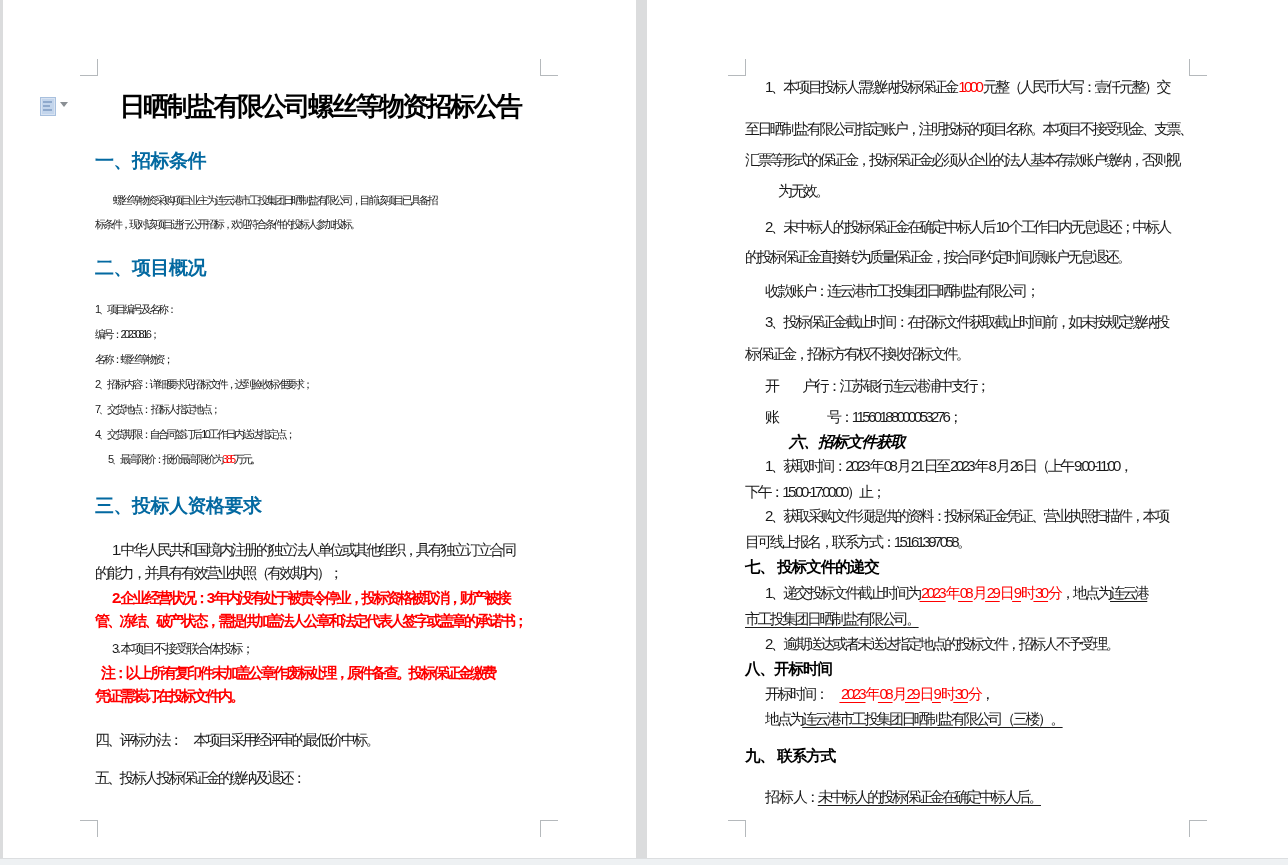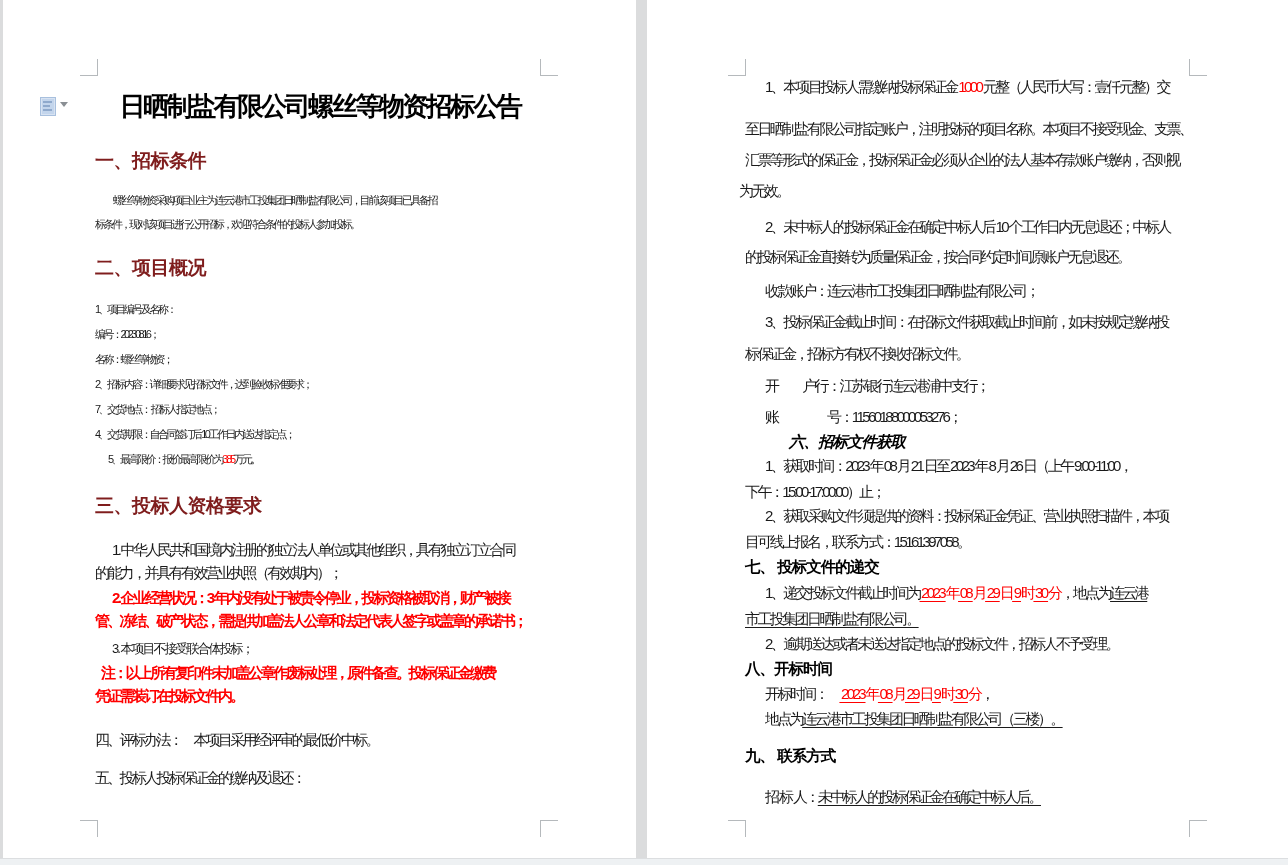--- a/index.html
+++ b/index.html
@@ -18,21 +18,21 @@
   #bottom-strip{position:absolute;left:0;top:858px;width:1288px;height:7px;background:#eef1f3;border-top:1px solid #dcdee0;box-sizing:border-box;}
 
   .mark{position:absolute;width:17px;height:16px;}
   .mark.tl{border-right:1px solid #b5b9bc;border-bottom:1px solid #b5b9bc;}
   .mark.tr{border-left:1px solid #b5b9bc;border-bottom:1px solid #b5b9bc;}
   .mark.bl{border-right:1px solid #b5b9bc;border-top:1px solid #b5b9bc;}
   .mark.br{border-left:1px solid #b5b9bc;border-top:1px solid #b5b9bc;}
 
   .line{position:absolute;white-space:pre;line-height:1.15;}
   .t{font-size:26px;font-weight:bold;letter-spacing:-2.4px;text-align:center;width:450px;color:#000;}
-  .h{font-size:19px;font-weight:bold;letter-spacing:-0.5px;color:#7f1d1d;}
+  .h{font-size:19px;font-weight:bold;letter-spacing:-0.5px;color:#0369a1;}
   .hb{font-size:15.5px;font-weight:bold;letter-spacing:-1px;color:#000;}
   .b14{font-size:11px;letter-spacing:-2.5px;}
   .b15{font-size:15px;letter-spacing:-2.7px;}
   .b13{font-size:13px;letter-spacing:-2px;}
   .br15{font-size:15px;letter-spacing:-2.6px;}
 
   .line span.r{color:#ff0000;}
   .line span.b{font-weight:bold;}
   .line span.u{text-decoration:underline;text-underline-offset:3px;text-decoration-thickness:1px;}
 
@@ -99,21 +99,21 @@
 <div class="line b15" style="left:95px;top:612px;"><span class="r b">管、冻结、破产状态，需提供加盖法人公章和法定代表人签字或盖章的承诺书；</span></div>
 <div class="line b13" style="left:112px;top:642px;"><span>3. 本项目不接受联合体投标；</span></div>
 <div class="line b15" style="left:101px;top:664px;"><span class="r b">注：以上所有复印件未加盖公章作废标处理，原件备查。投标保证金缴费</span></div>
 <div class="line b15" style="left:95px;top:687px;"><span class="r b">凭证需装订在投标文件内。</span></div>
 <div class="line b15" style="left:95px;top:731px;"><span>四、评标办法：　本项目采用经评审的最低价中标。</span></div>
 <div class="line b15" style="left:95px;top:769px;"><span>五、投标人投标保证金的缴纳及退还：</span></div>
 
 <div class="line br15" style="left:765px;top:78px;"><span>1、本项目投标人需缴纳投标保证金 </span><span class="r">1000</span><span> 元整（人民币大写：壹仟元整）交</span></div>
 <div class="line br15" style="left:745px;top:120px;"><span>至日晒制盐有限公司指定账户，注明投标的项目名称。本项目不接受现金、支票、</span></div>
 <div class="line br15" style="left:745px;top:151px;"><span>汇票等形式的保证金，投标保证金必须从企业的法人基本存款账户缴纳，否则视</span></div>
-<div class="line br15" style="left:739px;top:182px;text-align:center;"><span>为无效。</span></div>
+<div class="line br15" style="left:778px;top:182px;text-align:center;"><span>为无效。</span></div>
 <div class="line br15" style="left:765px;top:218px;"><span>2、未中标人的投标保证金在确定中标人后 10 个工作日内无息退还；中标人</span></div>
 <div class="line br15" style="left:745px;top:248px;"><span>的投标保证金直接转为质量保证金，按合同约定时间原账户无息退还。</span></div>
 <div class="line br15" style="left:765px;top:282px;"><span>收款账户：连云港市工投集团日晒制盐有限公司；</span></div>
 <div class="line br15" style="left:765px;top:313px;"><span>3、投标保证金截止时间：在招标文件获取截止时间前，如未按规定缴纳投</span></div>
 <div class="line br15" style="left:745px;top:345px;"><span>标保证金，招标方有权不接收招标文件。</span></div>
 <div class="line br15" style="left:765px;top:377px;"><span>开　　户行：江苏银行连云港浦中支行；</span></div>
 <div class="line br15" style="left:765px;top:408px;"><span>账　　　　号：11560188000053276；</span></div>
 <div class="line hb" style="left:789px;top:433px;font-style:italic;"><span>六、招标文件获取</span></div>
 <div class="line br15" style="left:765px;top:457px;"><span>1、获取时间：2023 年 08 月 21 日至 2023 年 8 月 26 日（上午 9:00-11:00，</span></div>
 <div class="line br15" style="left:745px;top:483px;"><span>下午：15:00-17:00:00）止；</span></div>

